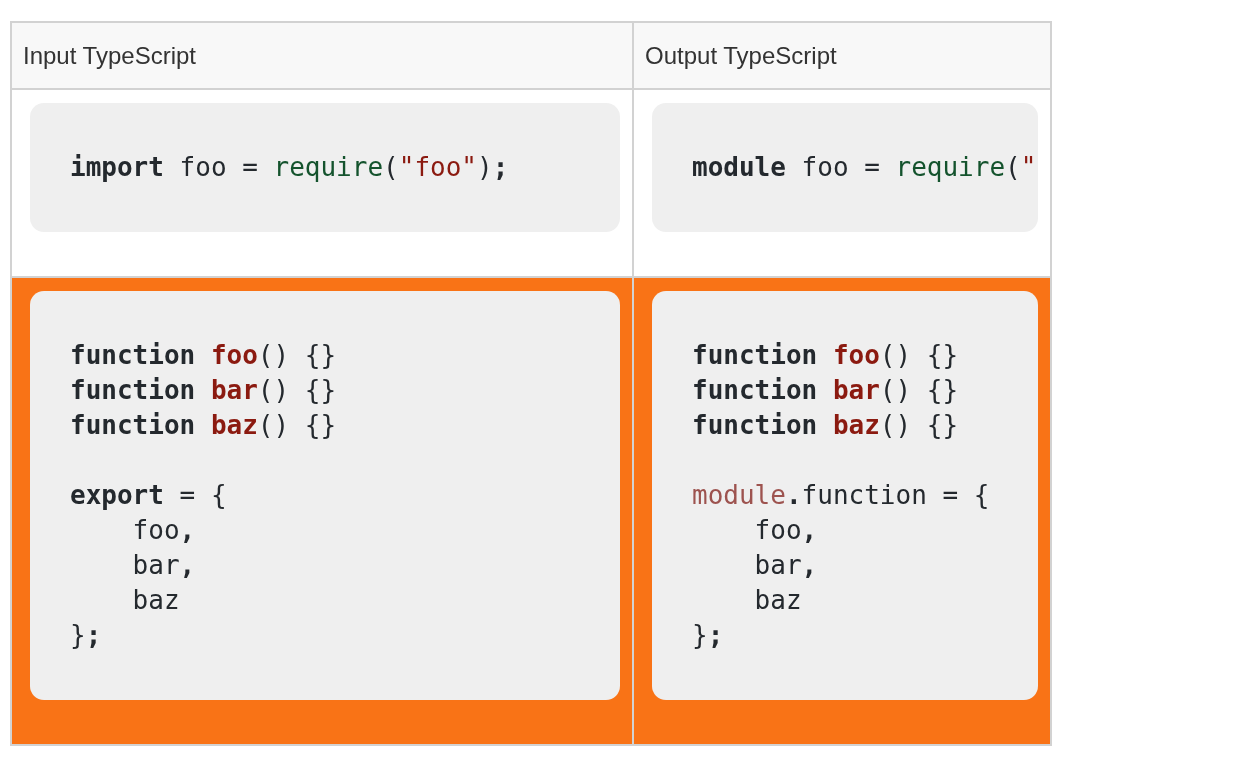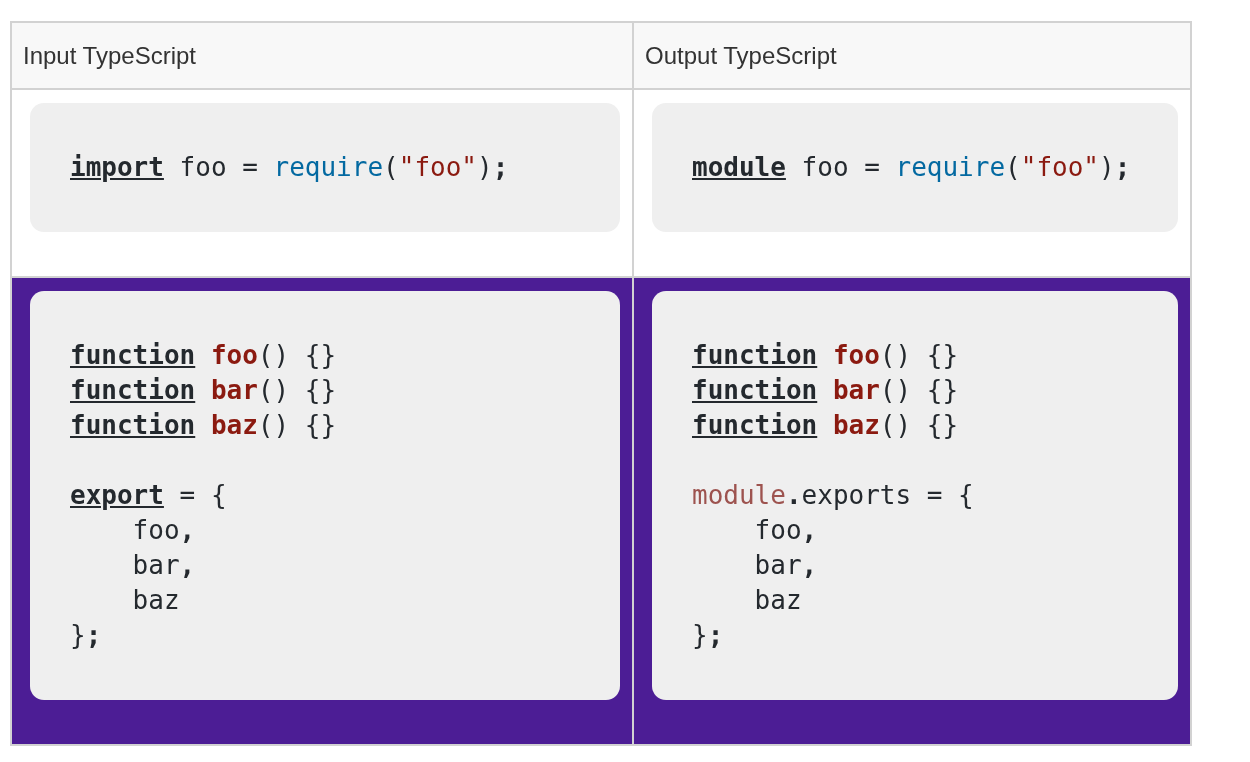--- a/index.html
+++ b/index.html
@@ -13,21 +13,21 @@
     font-family: "Liberation Sans", sans-serif;
     box-sizing: border-box;
     overflow: hidden;
   }
   .page {
     padding: 21px 10px 10px 10px;
     box-sizing: border-box;
   }
   table.compare {
     border-collapse: collapse;
-    width: 1182px;
+    width: 1042px;
     table-layout: fixed;
   }
   table.compare th,
   table.compare td {
     border: 2px solid #d2d2d2;
   }
   table.compare th {
     background: #f8f8f8;
     font-size: 24px;
     font-weight: 400;
@@ -35,40 +35,40 @@
     text-align: left;
     padding: 17px 10px 17px 11px;
     line-height: 31px;
   }
   table.compare td {
     vertical-align: top;
     background: #ffffff;
     padding: 13px 12px 44px 18px;
   }
   table.compare tbody tr:nth-child(2) td {
-    background: #4c1d95;
+    background: #f97316;
   }
   pre.code {
     margin: 0;
     background: #efefef;
     border-radius: 14px;
     padding: 47px 16px 47px 40px;
     font-family: "DejaVu Sans Mono", monospace;
     font-size: 26px;
     line-height: 35px;
     color: #24292e;
     white-space: pre;
     overflow: hidden;
   }
   
   .t-pl   { color: #24292e; }
-  .t-kw   { color: #24292e; font-weight: 700; text-decoration: underline; }
+  .t-kw   { color: #24292e; font-weight: 700; }
   .t-fn   { color: #8b1a10; font-weight: 700; }
   .t-str  { color: #8b1a10; }
-  .t-call { color: #0369a1; }
+  .t-call { color: #14532d; }
   .t-prop { color: #9d534f; text-align: right; }
   .t-pb   { color: #24292e; font-weight: 700; }
 </style>
 </head>
 <body>
 
 <div class="page">
   <table class="compare">
     <colgroup>
       <col style="width: 622px">
@@ -99,21 +99,21 @@
 <span class="t-pl">    foo</span><span class="t-pb">,</span>
 <span class="t-pl">    bar</span><span class="t-pb">,</span>
 <span class="t-pl">    baz</span>
 <span class="t-pl">}</span><span class="t-pb">;</span></pre>
         </td>
         <td>
           <pre class="code"><span class="t-kw">function</span><span class="t-pl"> </span><span class="t-fn">foo</span><span class="t-pl">() {}</span>
 <span class="t-kw">function</span><span class="t-pl"> </span><span class="t-fn">bar</span><span class="t-pl">() {}</span>
 <span class="t-kw">function</span><span class="t-pl"> </span><span class="t-fn">baz</span><span class="t-pl">() {}</span>
 
-<span class="t-prop">module</span><span class="t-pb">.</span><span class="t-pl">exports = {</span>
+<span class="t-prop">module</span><span class="t-pb">.</span><span class="t-pl">function = {</span>
 <span class="t-pl">    foo</span><span class="t-pb">,</span>
 <span class="t-pl">    bar</span><span class="t-pb">,</span>
 <span class="t-pl">    baz</span>
 <span class="t-pl">}</span><span class="t-pb">;</span></pre>
         </td>
       </tr>
     </tbody>
   </table>
 </div>
 

